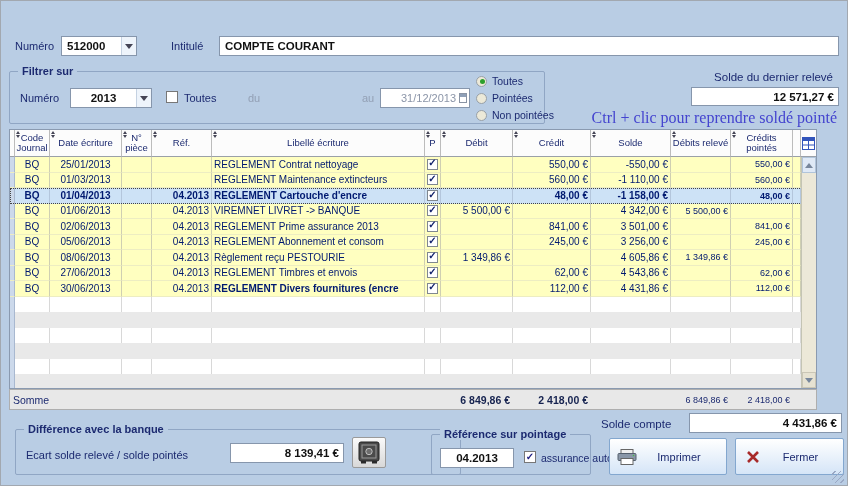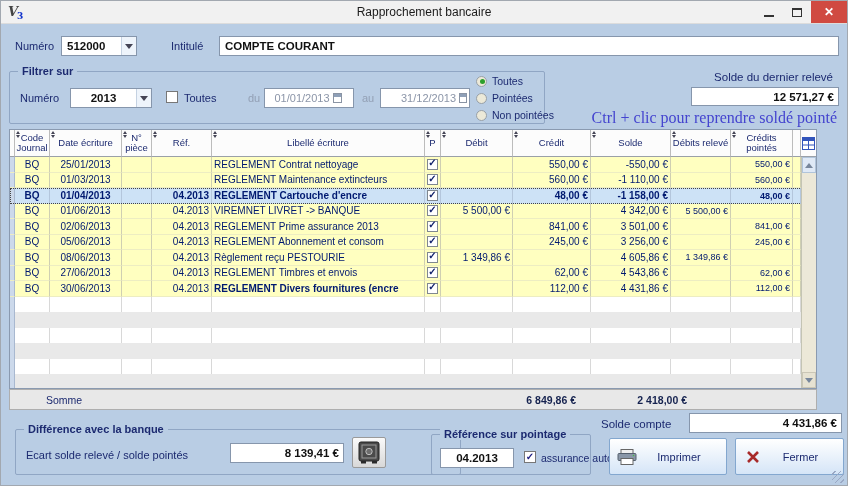--- a/index.html
+++ b/index.html
@@ -63,56 +63,41 @@
   #vscroll{position:absolute;right:0;top:27px;bottom:0;width:15px;background:#ece8d8;border-left:1px solid #c4c4b4;
            display:flex;flex-direction:column;justify-content:space-between;}
   .sbtn{height:16px;display:flex;align-items:center;justify-content:center;}
   .sbtn.up{background:#dfe9f6;border:1px solid #b0c4da;}
   .sbtn.down{background:#e6e2d2;border:1px solid #cac6b6;}
   .tri-up{width:0;height:0;border-left:4px solid transparent;border-right:4px solid transparent;border-bottom:5px solid #78879c;}
   .tri-dn{width:0;height:0;border-left:4px solid transparent;border-right:4px solid transparent;border-top:5px solid #78879c;}
   
   #somme{position:absolute;left:8px;top:388px;width:808px;height:21px;background:#e8e8e8;border:1px solid #aeaeae;
          display:flex;align-items:center;color:#1c2a70;}
-  .sm-cell{flex:0 0 auto;padding:0 3px;text-align:right;font-size:10px;overflow:hidden;white-space:nowrap;margin-left:33px;}
+  .sm-cell{flex:0 0 auto;padding:0 3px;text-align:right;font-size:10px;overflow:hidden;white-space:nowrap;}
   .sm-label{text-align:left;font-size:10.5px;}
   .sm-bold{font-weight:bold;font-size:10.5px;color:#15224f;}
   .sm-small{font-size:9px;}
   
   .pushbtn{position:absolute;background:linear-gradient(#ffffff,#d5e5f7);border:1px solid #83a7cf;border-radius:2px;
            display:flex;align-items:center;font-size:11px;color:#1c2a70;}
   .pushbtn .ic{width:34px;display:flex;align-items:center;justify-content:center;}
   .pushbtn .bl{flex:1;text-align:center;padding-right:12px;}
   #btn-safe{position:absolute;left:336px;top:7px;width:34px;height:31px;background:linear-gradient(#fafafa,#d8d8d8);
             border:1px solid #9a9a9a;border-radius:2px;display:flex;align-items:center;justify-content:center;}
   #grip{position:absolute;right:3px;bottom:2px;width:12px;height:12px;
         background:repeating-linear-gradient(135deg,transparent 0 2px,#9aa8c4 2px 3px,transparent 3px 4px);}
   .hint{position:absolute;font-size:16px;color:#4444cf;white-space:nowrap;font-family:Liberation Serif, serif;}
   .boldfield{font-weight:bold;}
 </style>
 </head>
 <body>
 
 <div class="window">
 
-  <div class="titlebar">
-    <span class="appicon"><span>V</span><span class="sub">3</span></span>
-    <span class="title">Rapprochement bancaire</span>
-    <span class="winbtns">
-      <span class="wbtn">
-          <span class="glyph-min"></span>
-        </span>
-      <span class="wbtn">
-          <span class="glyph-max"></span>
-        </span>
-      <span class="wbtn close">
-          <span>✕</span>
-        </span>
-    </span>
-  </div>
 
   <span class="lbl" style="left:14px;top:39px;">Numéro</span>
   <span class="combo" style="left:60px;top:35px;width:76px;height:20px;">
     <span class="val">512000</span>
     <span class="dd">
         <i class="arr-dn"></i>
       </span>
   </span>
   <span class="lbl" style="left:170px;top:39px;">Intitulé</span>
   <span class="field boldfield" style="left:218px;top:35px;width:620px;height:20px;padding-left:5px;">COMPTE COURANT</span>
@@ -122,24 +107,20 @@
     <span class="lbl" style="left:10px;top:20px;">Numéro</span>
     <span class="combo center" style="position:absolute;left:60px;top:16px;width:82px;height:20px;">
       <span class="val">2013</span>
       <span class="dd">
           <i class="arr-dn"></i>
         </span>
     </span>
     <span class="chkbox" style="left:156px;top:19px;"></span>
     <span class="lbl" style="left:174px;top:20px;">Toutes</span>
     <span class="lbl disabled-lbl" style="left:238px;top:20px;">du</span>
-    <span class="field disabled-field" style="left:254px;top:16px;width:90px;height:20px;justify-content:center;">
-      <span>01/01/2013</span>
-        <span class="cal-ic" style="margin-left:3px;"></span>
-    </span>
     <span class="lbl disabled-lbl" style="left:352px;top:20px;">au</span>
     <span class="field disabled-field" style="left:370px;top:16px;width:90px;height:20px;justify-content:center;padding-left:20px;">
       <span>31/12/2013</span>
         <span class="cal-ic" style="margin-left:3px;"></span>
     </span>
     <div style="position:absolute;left:466px;top:2px;display:flex;flex-direction:column;gap:3px;">
         <div class="radio-item">
           <span class="rb on"></span>
           <span>Toutes</span>
         </div>

